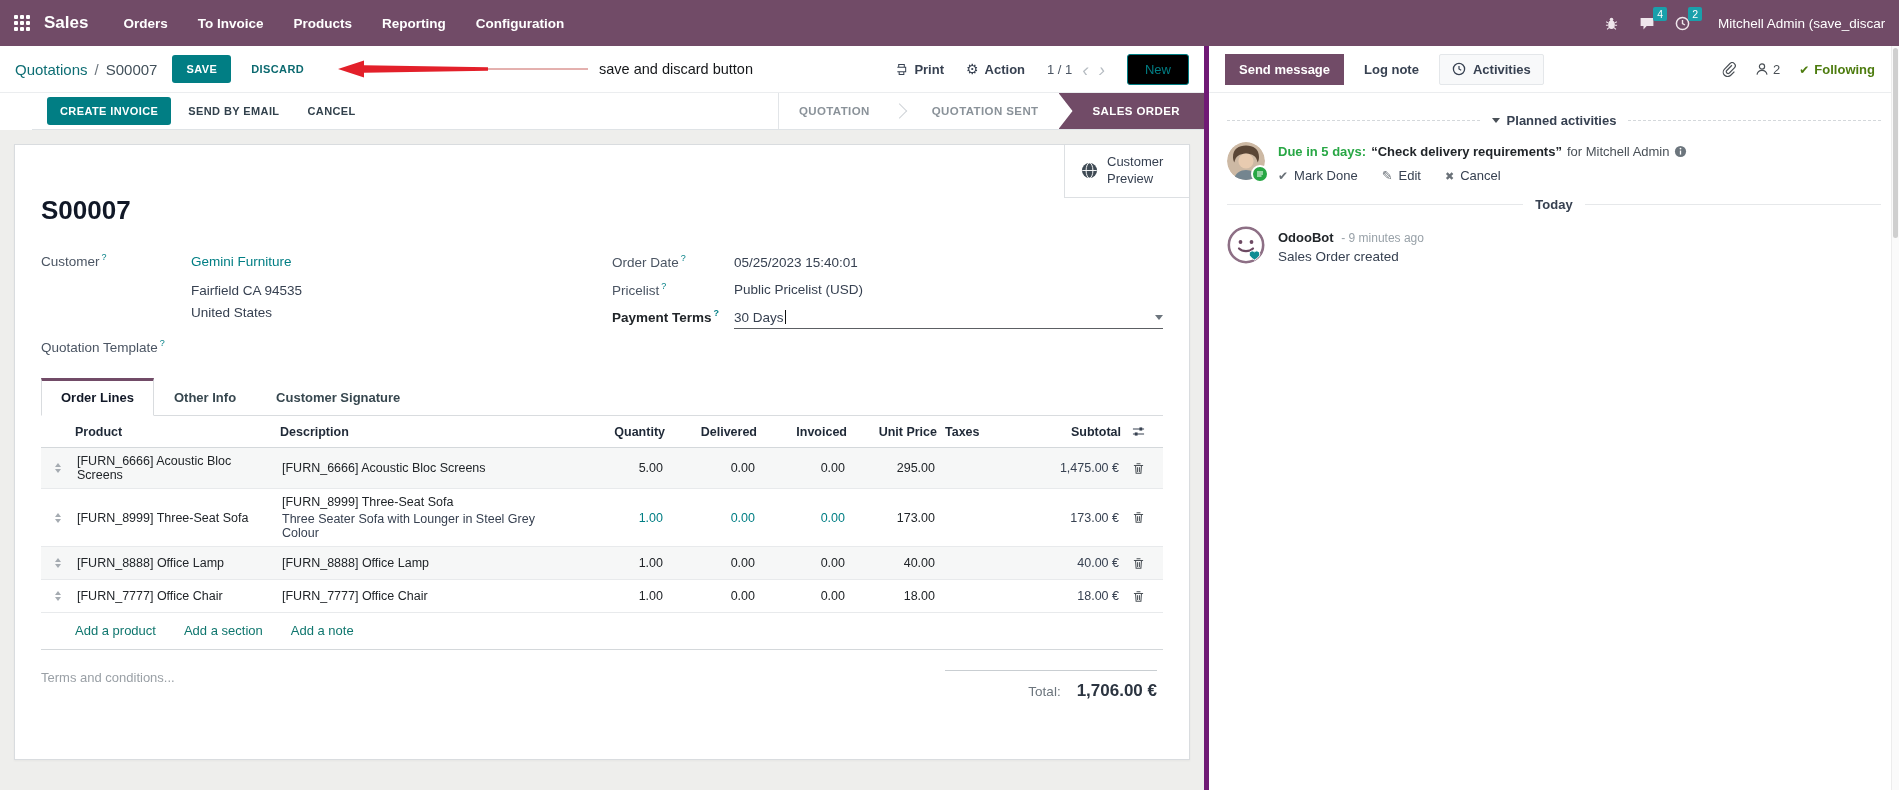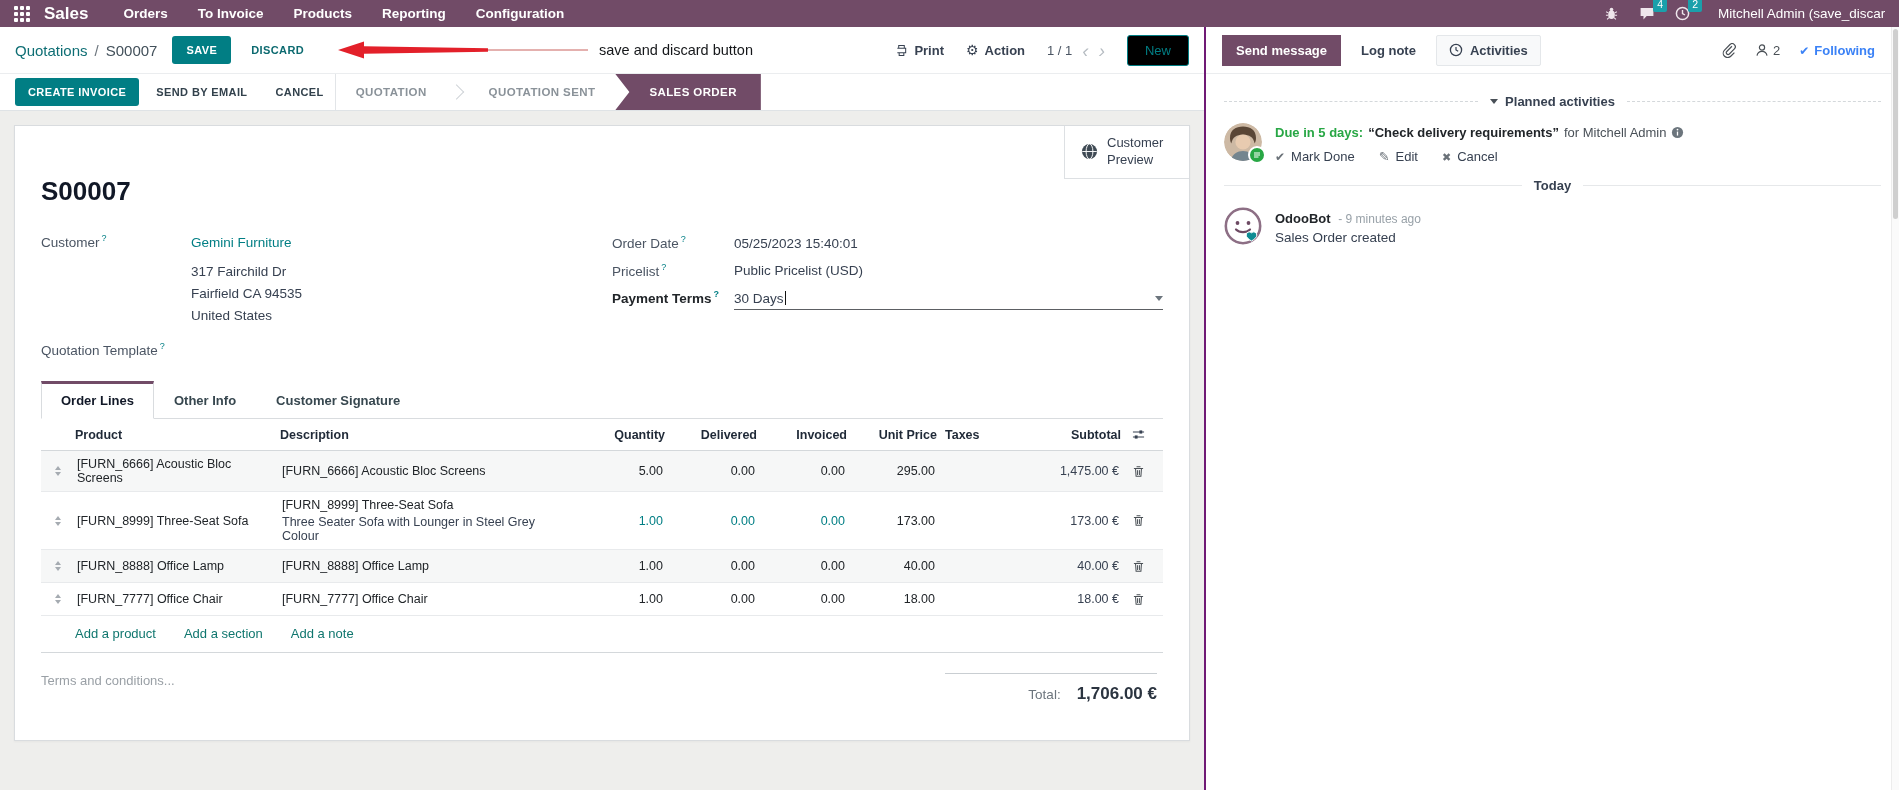--- a/index.html
+++ b/index.html
@@ -1,21 +1,21 @@
 <!DOCTYPE html>
 <html><head>
 <meta charset="utf-8">
 <style>
   * { margin:0; padding:0; box-sizing:border-box; }
   html,body { width:1899px; height:790px; overflow:hidden;
     font-family:"Liberation Sans","DejaVu Sans",sans-serif; background:#fff; color:#374151; }
   #app { display:flex; flex-direction:column; height:100%; }
 
   
-  .topbar { height:27px; background:#714B67; display:flex; align-items:center; padding:0 14px; color:#fff; flex:0 0 auto; }
+  .topbar { height:46px; background:#714B67; display:flex; align-items:center; padding:0 14px; color:#fff; flex:0 0 auto; }
   .apps-grid { display:grid; grid-template-columns:repeat(3,4px); grid-gap:2px; margin-right:14px; cursor:pointer; }
   .apps-grid i { width:4px; height:4px; background:#fff; border-radius:1px; display:block; }
   .app-name { font-size:17px; font-weight:700; margin-right:22px; cursor:pointer; }
   .nav-menus { display:flex; align-items:flex-start; gap:4px;font-weight:bold; }
   .nav-menus .menu-item { font-size:13.5px; padding:9px 13px; cursor:pointer; }
   .nav-right { margin-left:auto; display:flex; align-items:center; gap:20px; }
   .sys-icon { position:relative; cursor:pointer; display:flex; align-items:center; }
   .sys-badge { position:absolute; top:-9px; right:-12px; background:#1AA0AB; color:#fff; font-size:10.5px; line-height:1; padding:2px 4px; border-radius:2px; }
   .user-menu { display:flex; align-items:center; gap:8px; max-width:175px; overflow:hidden; cursor:pointer; }
   .user-name { font-size:13.5px; white-space:nowrap; }
@@ -36,21 +36,21 @@
   .cp-right { margin-left:auto; display:flex; align-items:center; gap:22px; }
   .cp-btn { display:flex; align-items:center; gap:6px; font-size:13px; color:#374151; font-weight:600; cursor:pointer; }
   .gear-glyph::before { content:"⚙"; font-size:14px; color:#374151; }
   .pager { display:flex; align-items:center; gap:10px; font-size:13px; color:#4b5563; }
   .pg-prev::before { content:"‹"; font-size:19px; color:#b6bcc2; }
   .pg-next::before { content:"›"; font-size:19px; color:#b6bcc2; }
   .pg-prev,.pg-next { cursor:pointer; line-height:1; }
   .btn-new { background:#000000; border:1px solid #017E84; color:#017E84; font-size:13px; padding:7px 17px; border-radius:3px; cursor:pointer; font-family:inherit; }
 
   
-  .control-row2 { height:37px; display:flex; align-items:stretch; justify-content:flex-start; border-bottom:1px solid #dfe3e6; background:#fff; }
+  .control-row2 { height:37px; display:flex; align-items:stretch; justify-content:space-between; border-bottom:1px solid #dfe3e6; background:#fff;margin-left:32px; }
   .doc-buttons { display:flex; align-items:center; gap:6px; padding-left:15px; }
   .btn-primary { background:#017E84; color:#fff; border:none; font-size:11px; font-weight:700; letter-spacing:.4px; padding:8px 13px; border-radius:3px; cursor:pointer; font-family:inherit; }
   .btn-flat { background:transparent; border:none; color:#32414c; font-size:11px; font-weight:700; letter-spacing:.4px; padding:8px 11px; cursor:pointer; font-family:inherit; }
   .statusbar { display:flex; align-items:stretch; border-left:1px solid #e2e5e8; }
   .stage { display:flex; align-items:center; padding:0 20px; font-size:11.5px; font-weight:700; letter-spacing:.4px; color:#8a9299; cursor:pointer; }
   .stage-sep { width:22px; position:relative; }
   .stage-sep::before { content:""; position:absolute; top:50%; left:4px; width:10px; height:10px; border-top:1px solid #cfd4d8; border-right:1px solid #cfd4d8; transform:translateY(-50%) rotate(45deg); }
   .stage.active { background:#714B67; color:#fff; clip-path:polygon(0 0,14px 50%,0 100%,100% 100%,100% 0); padding:0 24px 0 34px; }
 
   
@@ -102,28 +102,28 @@
   .add-link { color:#0f766e; font-size:13px; cursor:pointer; }
 
   
   .sheet-footer { display:flex; justify-content:space-between; padding:20px 0 0; }
   .terms-placeholder { color:#9aa0a6; font-size:13px; cursor:text; }
   .total-box { width:212px; border-top:1px solid #c9ced2; padding-top:10px; margin-right:6px; display:flex; justify-content:flex-end; align-items:baseline; gap:16px; }
   .total-label { color:#6c757d; font-size:13.5px; }
   .total-value { font-size:17px; font-weight:700; color:#2b3440; }
 
   
-  .chatter { flex:1; background:#fff; border-left:2px solid #701a75; display:flex; flex-direction:column; position:relative; min-width:0; }
+  .chatter { flex:1; background:#fff; border-left:5px solid #701a75; display:flex; flex-direction:column; position:relative; min-width:0; }
   .chatter-header { height:47px; flex:0 0 auto; display:flex; align-items:center; padding:0 14px 0 16px; border-bottom:1px solid #ebedef; gap:6px; }
   .btn-sendmsg { background:#714B67; color:#fff; border:none; font-size:13px; font-weight:600; padding:8px 14px; cursor:pointer; font-family:inherit; }
   .btn-lognote { background:transparent; border:none; color:#374151; font-size:13px; font-weight:600; padding:8px 14px; cursor:pointer; font-family:inherit; }
   .btn-activities { background:#f8f9fa; border:1px solid #e4e7ea; border-radius:2px; color:#374151; font-size:13px; font-weight:600; padding:7px 12px; display:flex; align-items:center; gap:7px; cursor:pointer; font-family:inherit; }
   .chatter-hdr-right { margin-left:auto; display:flex; align-items:center; gap:19px; padding-right:10px; }
   .followers { display:flex; align-items:center; gap:4px; color:#4a5056; font-size:13px; cursor:pointer; }
-  .following { display:flex; align-items:center; gap:5px; color:#3b82f6; font-size:13px; font-weight:600; cursor:pointer; white-space:nowrap; }
+  .following { display:flex; align-items:center; gap:5px; color:#4d7c0f; font-size:13px; font-weight:600; cursor:pointer; white-space:nowrap; }
   .check-glyph::before { content:"✔"; font-size:12px; }
 
   .chatter-body { padding:8px 18px; overflow:hidden; }
   .divider { display:flex; align-items:center; gap:12px; margin:12px 0 14px; font-size:13px; font-weight:700; color:#374151; }
   .divider::before,.divider::after { content:""; flex:1; border-top:1px dashed #d4d8db; }
   .divider.solid::before,.divider.solid::after { border-top:1px solid #e6e8ea; }
   .divider .lbl { display:flex; align-items:center; gap:7px; cursor:pointer; }
   .tri-down { width:0; height:0; border-left:4px solid transparent; border-right:4px solid transparent; border-top:5px solid #495057; }
 
   .activity { display:flex; gap:13px; margin-bottom:14px; }
@@ -272,21 +272,20 @@
 
           <div class="sheet-pad">
             <h1 class="doc-title">S00007</h1>
 
             <div class="fields">
               <div class="col-left">
                 <div class="frow">
                   <span class="flabel"><span>Customer</span><sup class="q"></sup></span>
                   <span class="link-val">Gemini Furniture</span>
                 </div>
-                <div class="addr">317 Fairchild Dr</div>
                 <div class="addr">Fairfield CA 94535</div>
                 <div class="addr">United States</div>
                 <div class="qt-row"><span>Quotation Template</span><sup class="q"></sup></div>
               </div>
               <div class="col-right">
                 <div class="frow">
                   <span class="flabel"><span>Order Date</span><sup class="q"></sup></span>
                   <span>05/25/2023 15:40:01</span>
                 </div>
                 <div class="frow">

